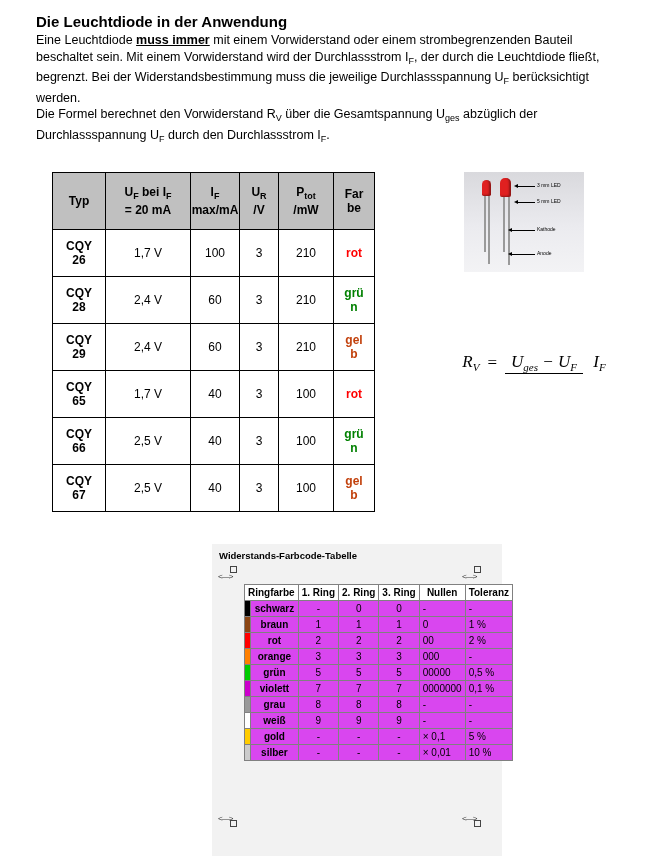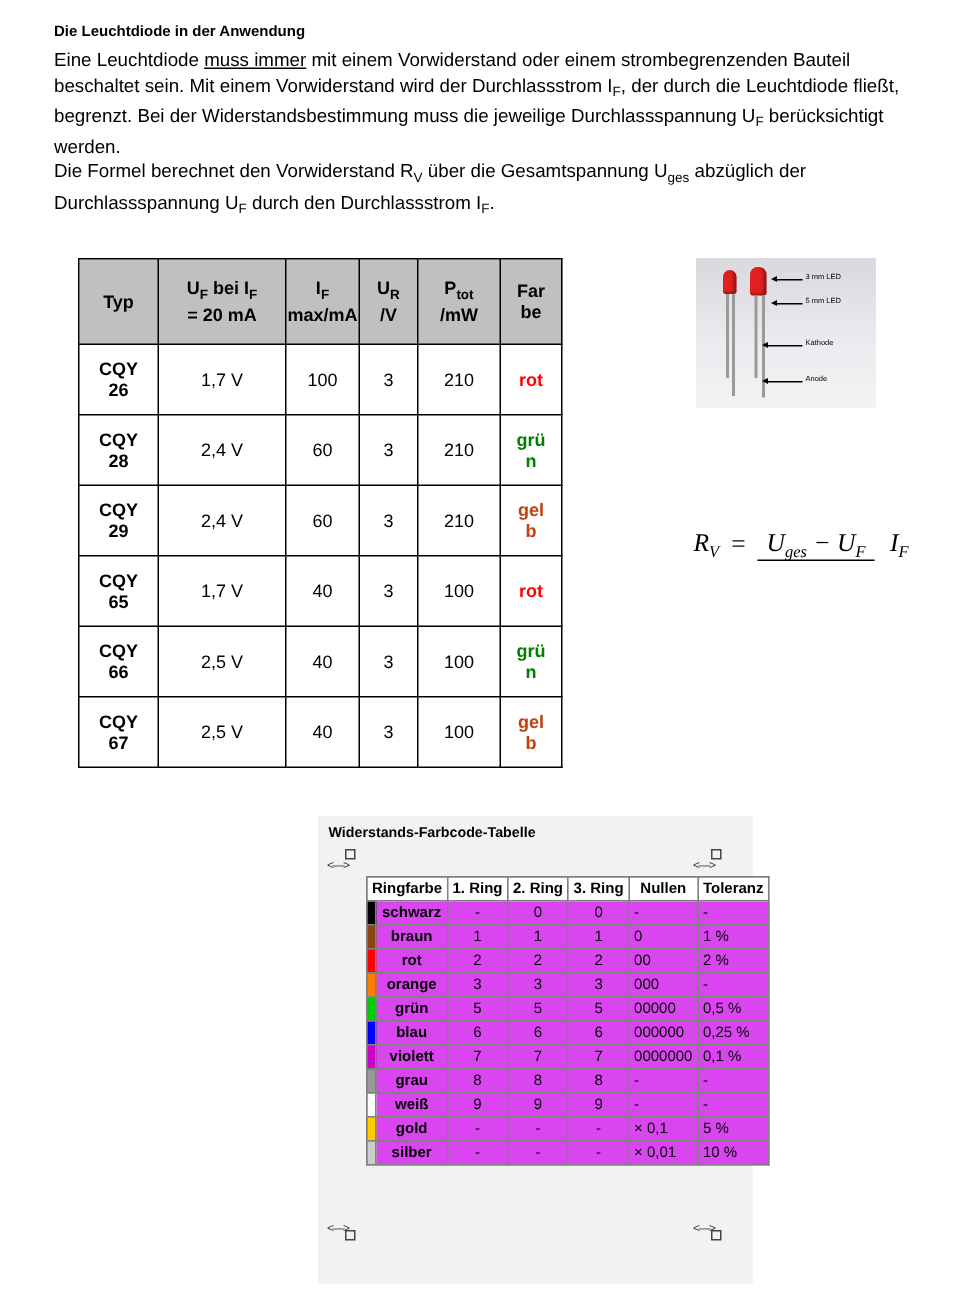--- a/index.html
+++ b/index.html
@@ -22,32 +22,32 @@
     height: 864px;
   }
   
   .intro {
     position: absolute;
     left: 36px;
     top: 14px;
     width: 584px;
   }
   .intro h1 {
-    font-size: 10px;
+    font-size: 15px;
     font-weight: bold;
     margin: 0 0 2px 0;
     line-height: 16px;
   }
   .intro p {
     margin: 0;
     line-height: 16.5px;
     font-size: 12.5px;
   }
   .u-bold-underline {
-    font-weight: normal;
+    font-weight: bold;
     text-decoration: underline;
   }
   sub {
     font-size: 9px;
     vertical-align: -3px;
   }
   
   .led-table {
     position: absolute;
     left: 52px;
@@ -436,29 +436,20 @@
         <tr>
           <td class="swatch" style="background:#00cc00"></td>
           <td class="name">grün</td>
           <td class="num">5</td>
           <td class="num">5</td>
           <td class="num">5</td>
           <td class="nullen">00000</td>
           <td class="tol">0,5 %</td>
         </tr>
         <tr>
-          <td class="swatch" style="background:#0000ff"></td>
-          <td class="name">blau</td>
-          <td class="num">6</td>
-          <td class="num">6</td>
-          <td class="num">6</td>
-          <td class="nullen">000000</td>
-          <td class="tol">0,25 %</td>
-        </tr>
-        <tr>
           <td class="swatch" style="background:#cc00cc"></td>
           <td class="name">violett</td>
           <td class="num">7</td>
           <td class="num">7</td>
           <td class="num">7</td>
           <td class="nullen">0000000</td>
           <td class="tol">0,1 %</td>
         </tr>
         <tr>
           <td class="swatch" style="background:#999999"></td>

